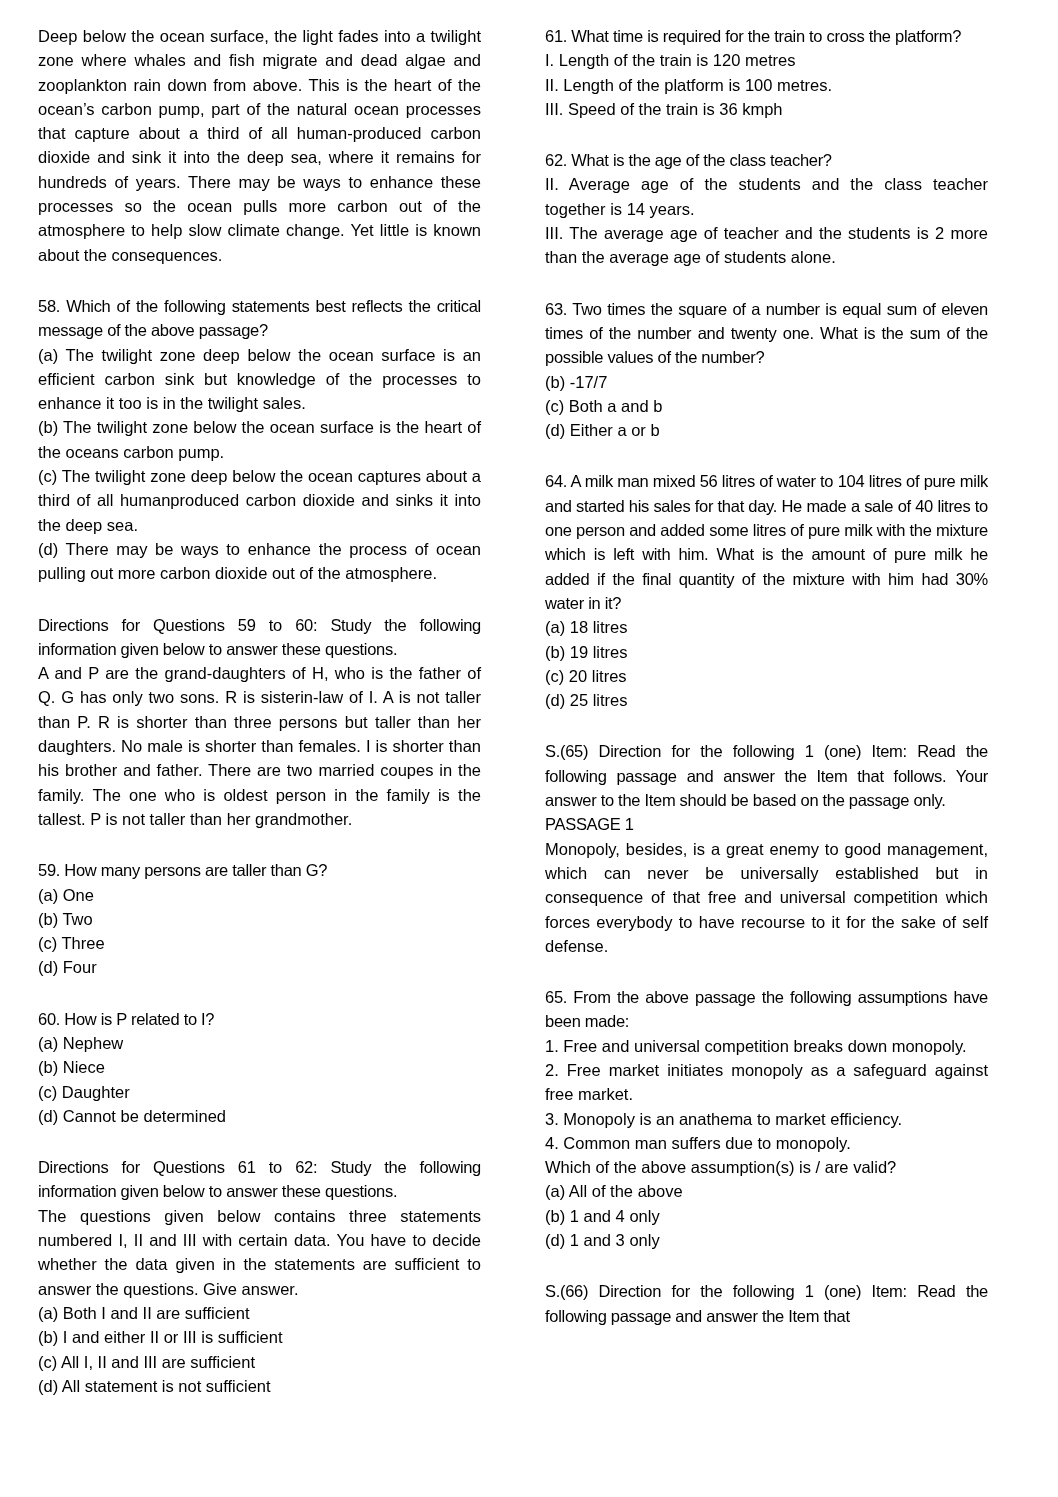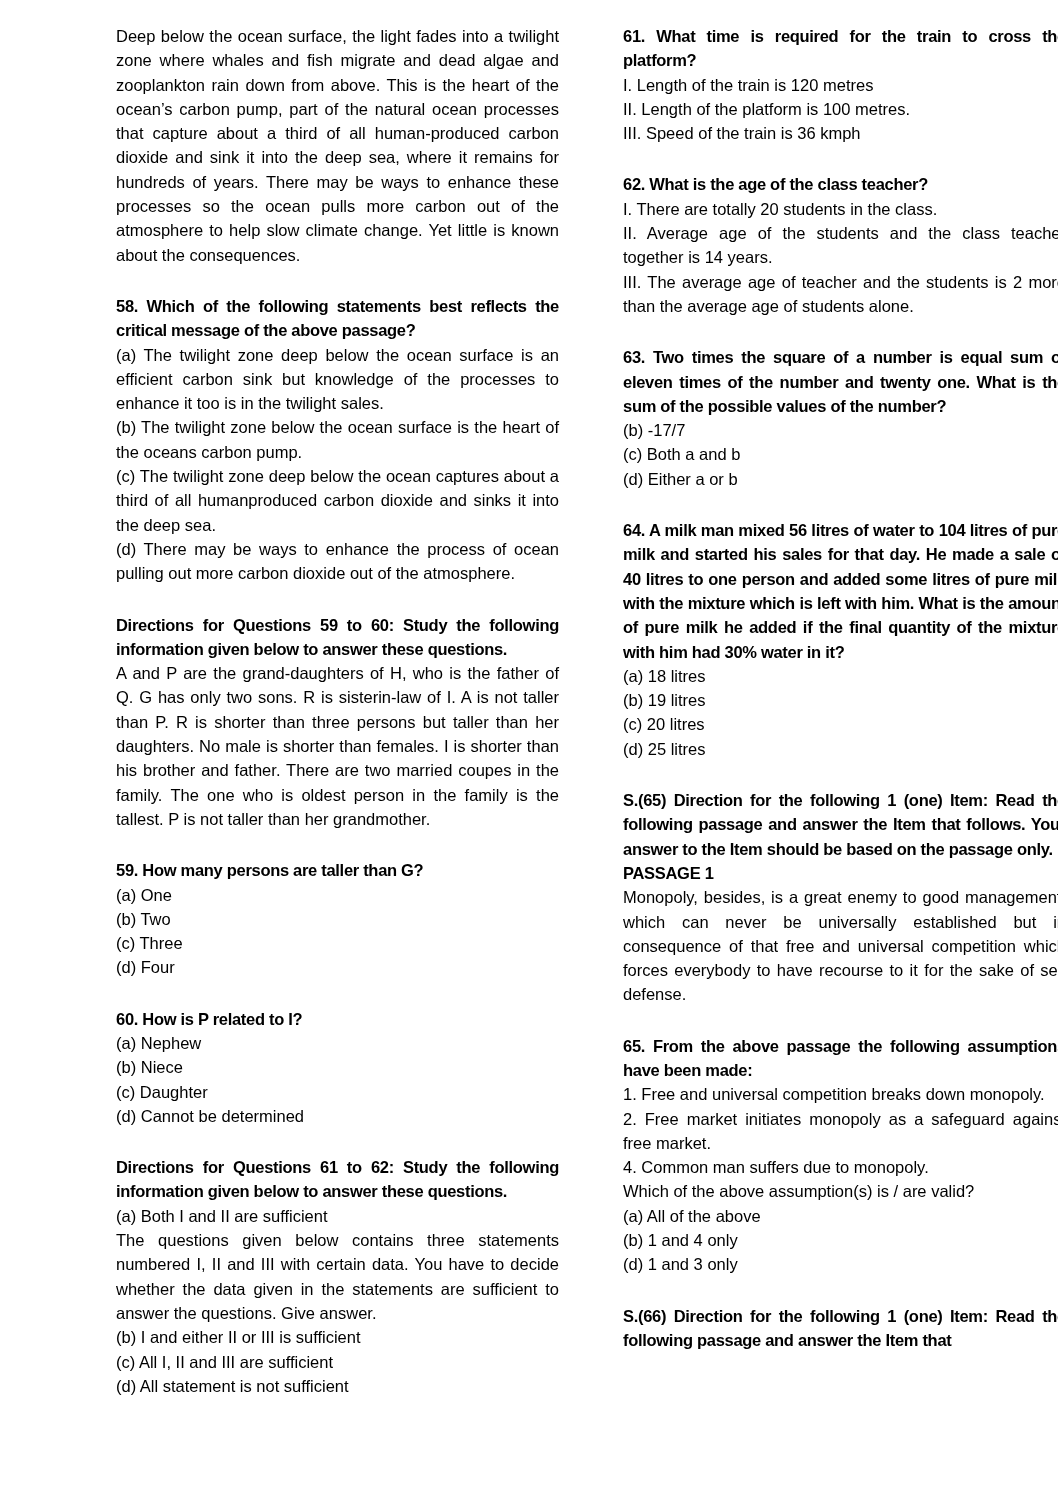--- a/index.html
+++ b/index.html
@@ -7,34 +7,34 @@
   body {
     width: 1058px;
     height: 1497px;
     overflow: hidden;
     font-family: "Liberation Sans", sans-serif;
     color: #000000;
     -webkit-font-smoothing: antialiased;
   }
   .page {
     display: flex;
-    padding: 24px 32px 0 116px;
+    padding: 24px 32px 0 38px;
     gap: 64px;
   }
   .col {
     width: 443px;
     flex: 0 0 443px;
   }
   .line, .para {
     font-size: 16.5px;
     line-height: 24.3px;
     text-align: justify;
   }
   .bold {
-    font-weight: bold;
+    font-weight: normal;
     letter-spacing: -0.3px;
   }
   .block { margin-bottom: 27px; }
   .block:last-child { margin-bottom: 0; }
 </style>
 </head>
 <body>
 
 <div class="page">
 
@@ -68,41 +68,40 @@
     <div class="block">
       <p class="para bold">60. How is P related to I?</p>
       <p class="para">(a) Nephew</p>
       <p class="para">(b) Niece</p>
       <p class="para">(c) Daughter</p>
       <p class="para">(d) Cannot be determined</p>
     </div>
 
     <div class="block">
       <p class="para bold">Directions for Questions 61 to 62: Study the following information given below to answer these questions.</p>
+      <p class="para">The questions given below contains three statements numbered I, II and III with certain data. You have to decide whether the data given in the statements are sufficient to answer the questions. Give answer.</p>
       <p class="para">(a) Both I and II are sufficient</p>
-      <p class="para">The questions given below contains three statements numbered I, II and III with certain data. You have to decide whether the data given in the statements are sufficient to answer the questions. Give answer.</p>
       <p class="para">(b) I and either II or III is sufficient</p>
       <p class="para">(c) All I, II and III are sufficient</p>
       <p class="para">(d) All statement is not sufficient</p>
     </div>
 
   </div>
 
   <div class="col">
 
     <div class="block">
       <p class="para bold">61. What time is required for the train to cross the platform?</p>
       <p class="para">I. Length of the train is 120 metres</p>
       <p class="para">II. Length of the platform is 100 metres.</p>
       <p class="para">III. Speed of the train is 36 kmph</p>
     </div>
 
     <div class="block">
       <p class="para bold">62. What is the age of the class teacher?</p>
-      <p class="para">I. There are totally 20 students in the class.</p>
       <p class="para">II. Average age of the students and the class teacher together is 14 years.</p>
       <p class="para">III. The average age of teacher and the students is 2 more than the average age of students alone.</p>
     </div>
 
     <div class="block">
       <p class="para bold">63. Two times the square of a number is equal sum of eleven times of the number and twenty one. What is the sum of the possible values of the number?</p>
       <p class="para">(b) -17/7</p>
       <p class="para">(c) Both a and b</p>
       <p class="para">(d) Either a or b</p>
     </div>
@@ -118,20 +117,21 @@
     <div class="block">
       <p class="para bold">S.(65) Direction for the following 1 (one) Item: Read the following passage and answer the Item that follows. Your answer to the Item should be based on the passage only.</p>
       <p class="para bold">PASSAGE 1</p>
       <p class="para">Monopoly, besides, is a great enemy to good management, which can never be universally established but in consequence of that free and universal competition which forces everybody to have recourse to it for the sake of self defense.</p>
     </div>
 
     <div class="block">
       <p class="para bold">65. From the above passage the following assumptions have been made:</p>
       <p class="para">1. Free and universal competition breaks down monopoly.</p>
       <p class="para">2. Free market initiates monopoly as a safeguard against free market.</p>
+      <p class="para">3. Monopoly is an anathema to market efficiency.</p>
       <p class="para">4. Common man suffers due to monopoly.</p>
       <p class="para">Which of the above assumption(s) is / are valid?</p>
       <p class="para">(a) All of the above</p>
       <p class="para">(b) 1 and 4 only</p>
       <p class="para">(d) 1 and 3 only</p>
     </div>
 
     <div class="block">
       <p class="para bold">S.(66) Direction for the following 1 (one) Item: Read the following passage and answer the Item that</p>
     </div>

